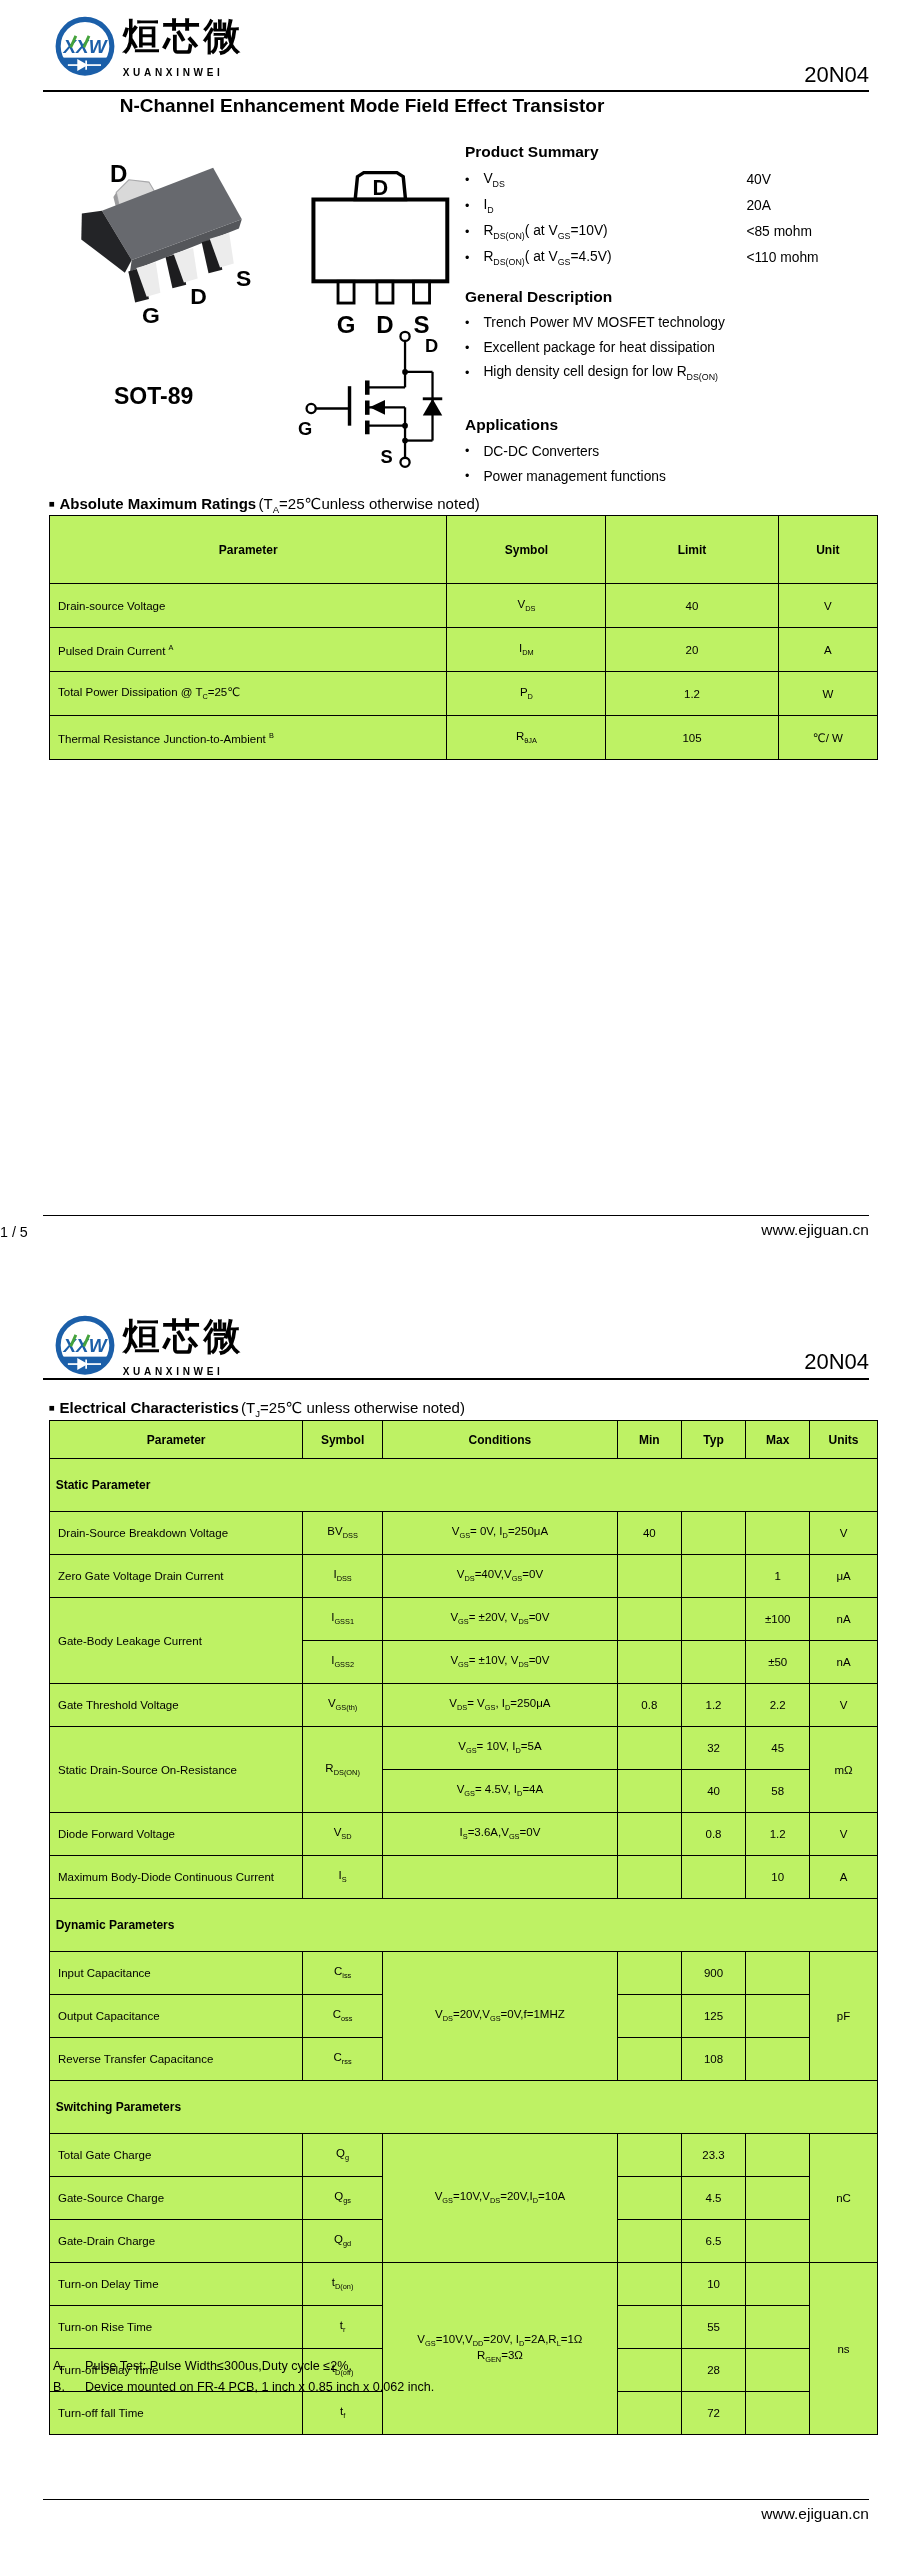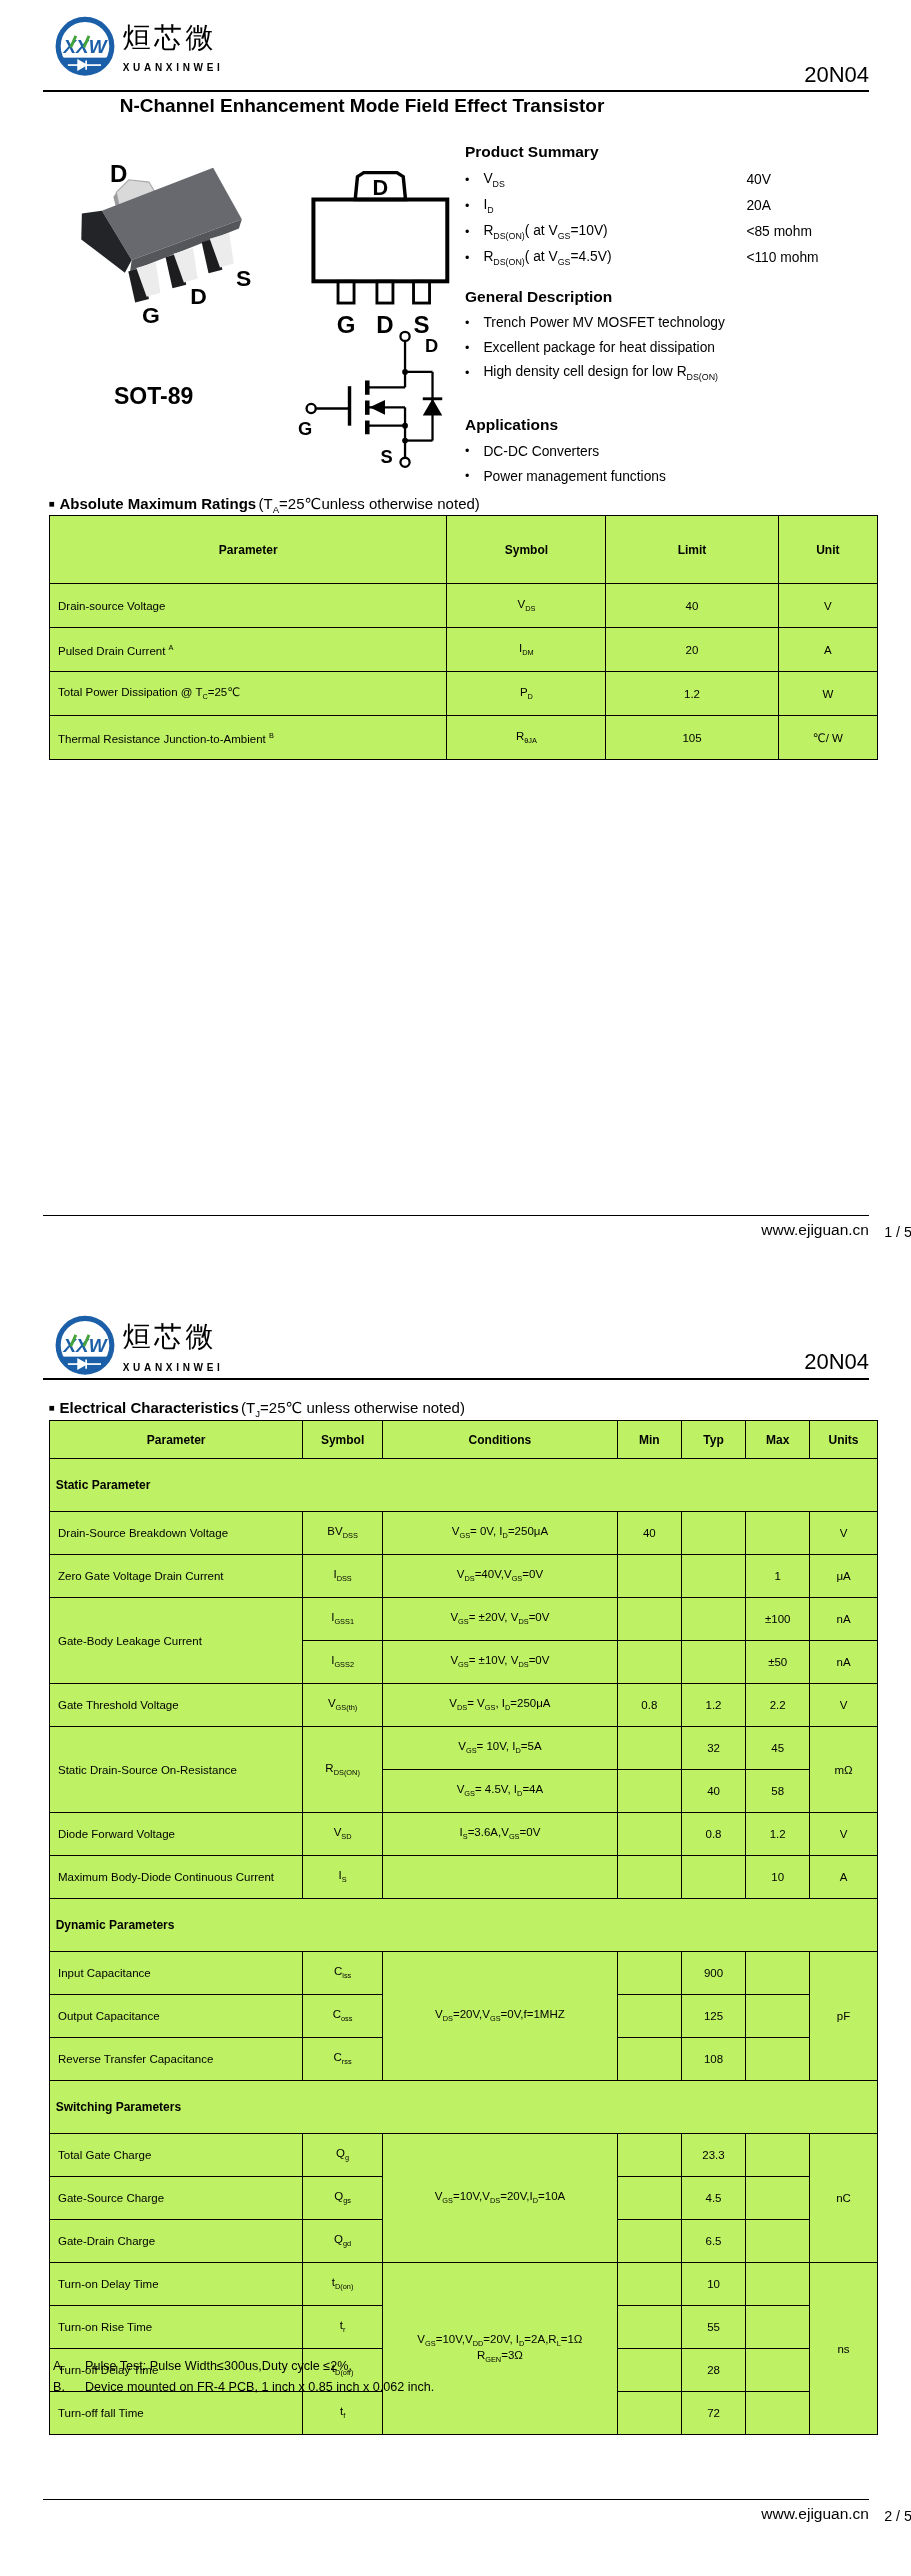--- a/index.html
+++ b/index.html
@@ -3,21 +3,21 @@
 <meta charset="utf-8">
 <style>
   html,body{margin:0;padding:0;background:#fff;}
   #canvas{position:relative;width:912px;height:2576px;background:#fff;color:#000;
           font-family:"Liberation Sans","DejaVu Sans",sans-serif;overflow:hidden;}
   sub{font-size:64%;} sup{font-size:64%;}
 
   
   .logo{position:absolute;left:53px;display:flex;align-items:center;gap:5.7px;}
   .logo-badge{width:64px;height:71px;flex:none;}
-  .brand-cn{font-size:28px;font-weight:400;letter-spacing:3.4px;line-height:1.05;}
+  .brand-cn{font-size:37px;font-weight:700;letter-spacing:3.4px;line-height:1.05;}
   .brand-en{font-size:10px;font-weight:600;letter-spacing:3.7px;margin-top:10px;}
   .pn{position:absolute;left:43px;width:826px;text-align:right;font-size:22px;font-weight:400;}
   .rule{position:absolute;left:43px;width:826px;background:#000;}
 
   .doc-title{position:absolute;left:0;top:95px;width:724px;text-align:center;
              font-size:19px;font-weight:700;}
 
   
   .fig{position:absolute;}
   .sot89{position:absolute;left:114px;top:383px;font-size:23px;font-weight:700;}
@@ -54,21 +54,21 @@
   .dstable tr.section td{text-align:left;font-weight:700;font-size:12px;padding-left:5.7px;}
   .abs tr.head{height:68px;} .abs tr.data{height:44px;}
   .elec tr.head{height:38px;} .elec tr.section{height:53px;} .elec tr.data{height:43px;}
 
   
   .notes{position:absolute;left:53px;width:746px;}
   .note-row{display:flex;height:21px;align-items:center;font-size:12.6px;}
   .note-label{width:32px;flex:none;}
 
   
-  .pageno{position:absolute;left:0;width:912px;text-align:right;font-size:14.3px;}
+  .pageno{position:absolute;left:0;width:912px;text-align:left;font-size:14.3px;}
   .site{position:absolute;left:43px;width:826px;text-align:right;font-size:15.5px;}
 </style>
 </head>
 <body>
 
 <div id="canvas">
 
   <div class="logo" style="top:12.6px;">
     <svg class="logo-badge" viewBox="0 0 112 124">
       <circle cx="56" cy="58" r="47" fill="#ffffff" stroke="#1b5fa9" stroke-width="9"></circle>
@@ -490,17 +490,16 @@
         <span class="note-label">A.</span>
         <span>Pulse Test: Pulse Width≤300us,Duty cycle ≤2%.</span>
       </div>
       <div class="note-row">
         <span class="note-label">B.</span>
         <span>Device mounted on FR-4 PCB, 1 inch x 0.85 inch x 0.062 inch.</span>
       </div>
     </div>
 
   <div class="rule" style="top:2499px;height:1.1px;"></div>
-  <div class="pageno" style="top:2508px;">2 / 5</div>
   <div class="site" style="top:2505px;">www.ejiguan.cn</div>
 
 </div>
 
 
 </body></html>

